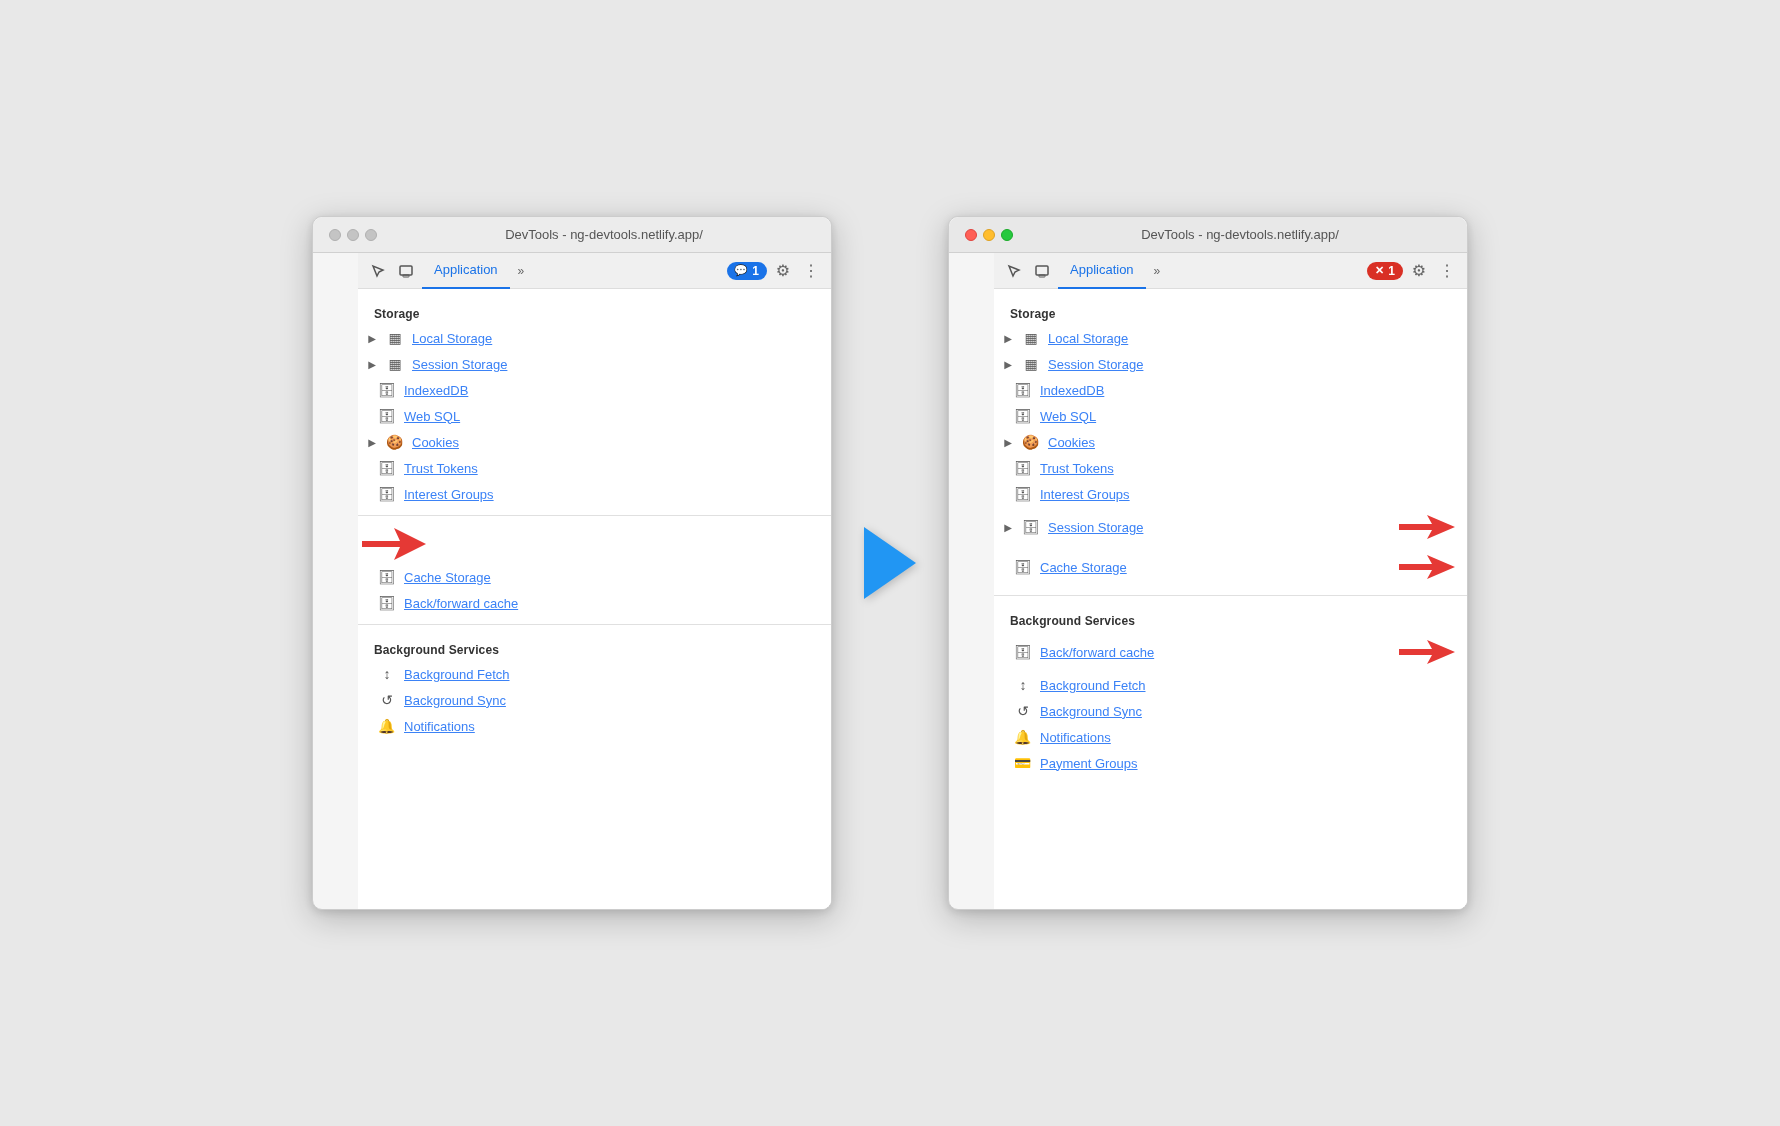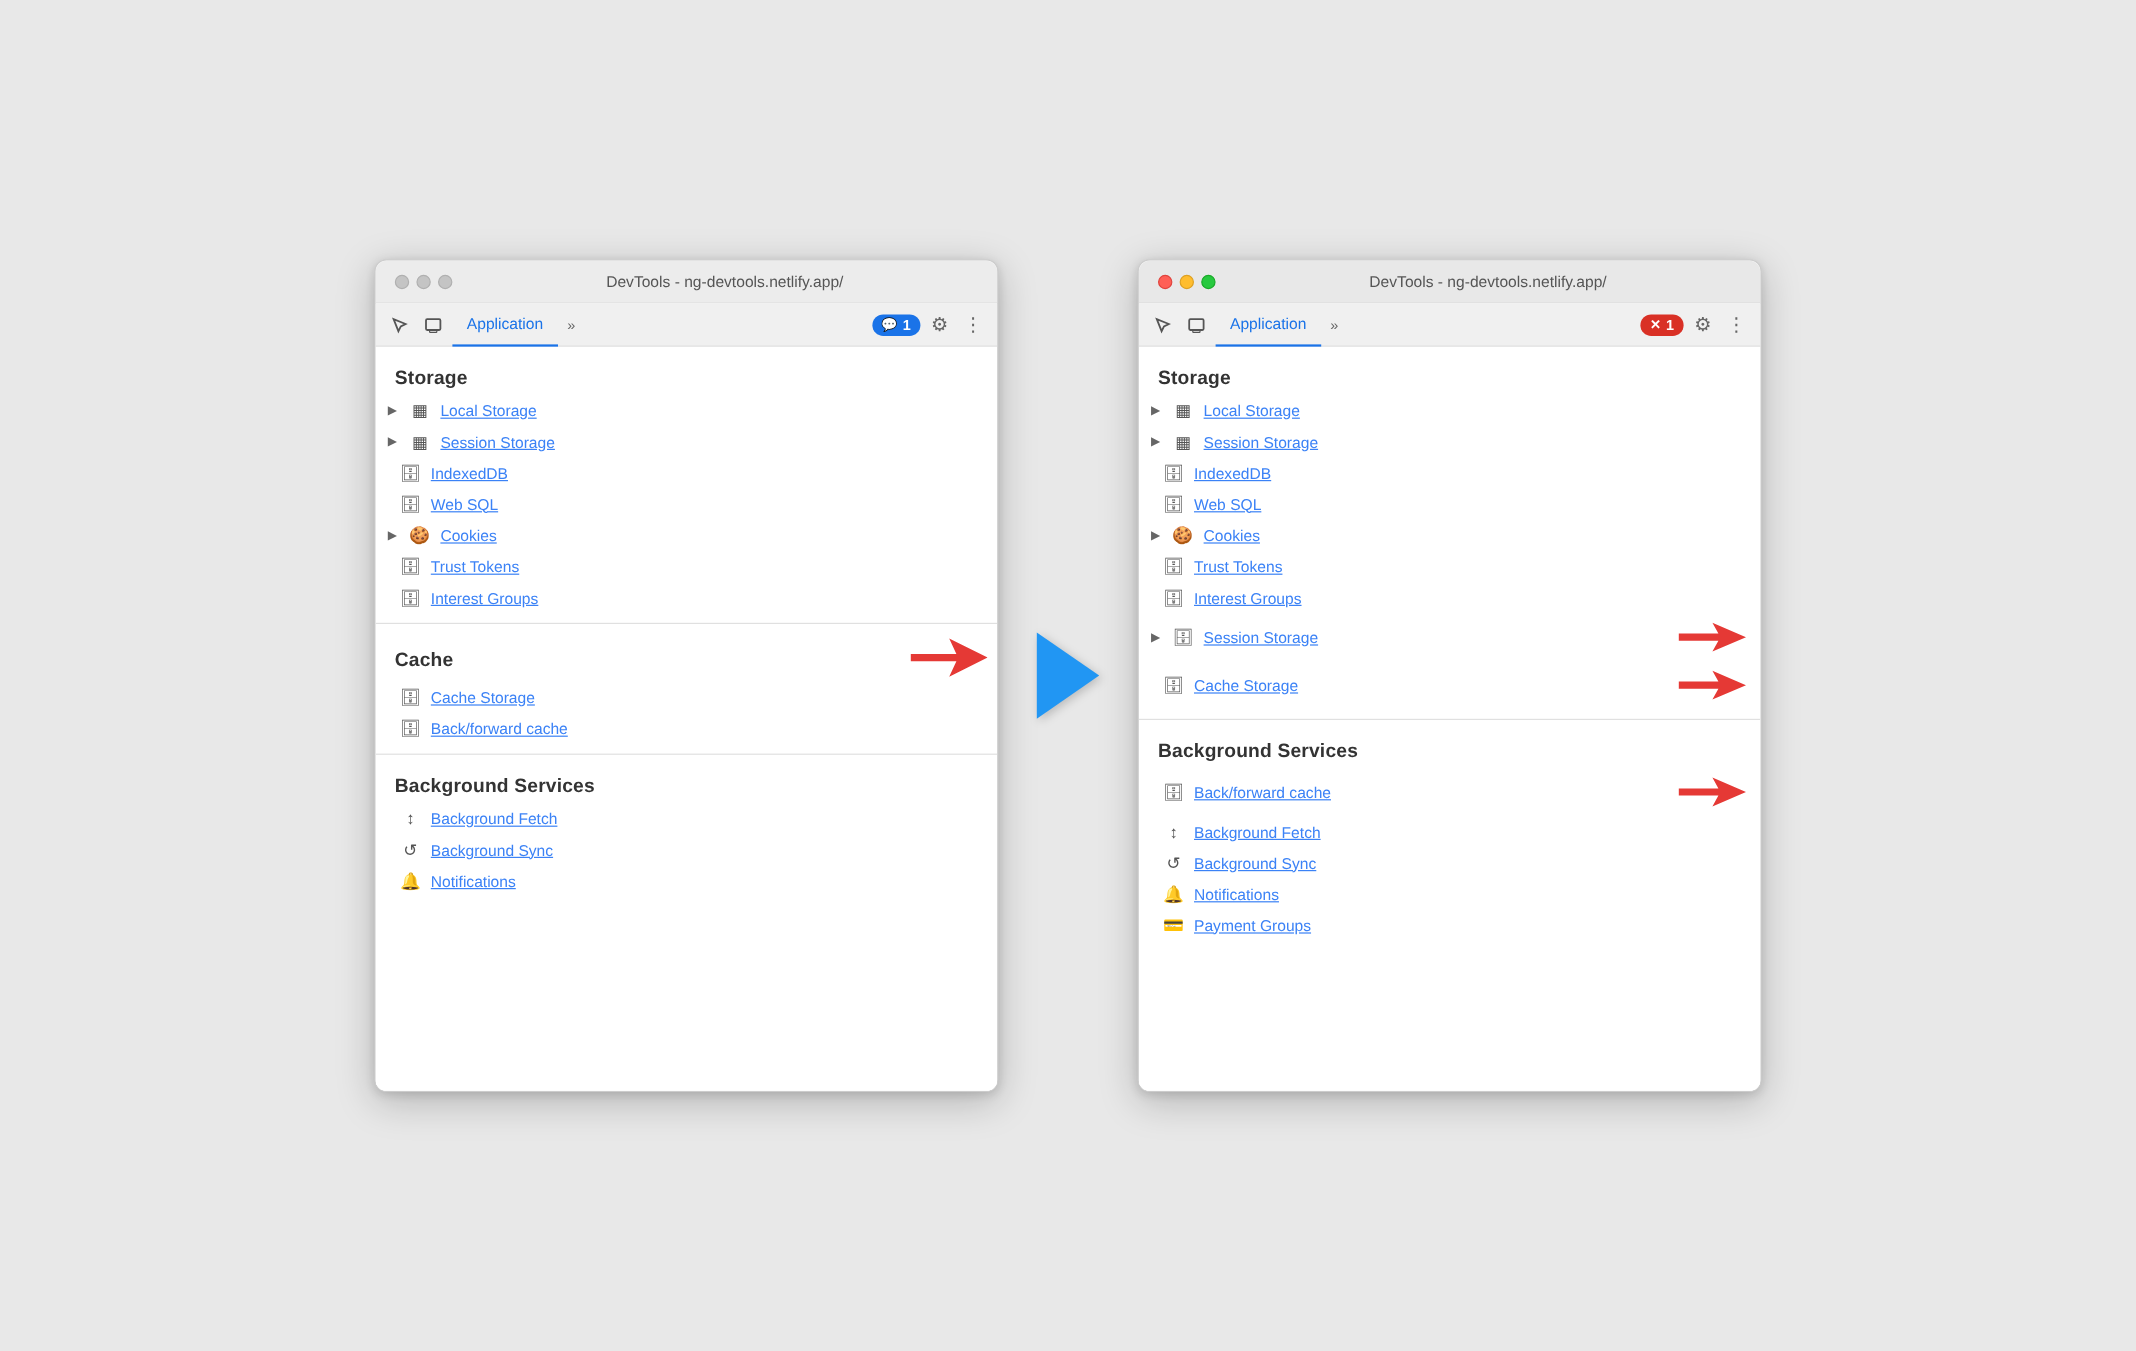--- a/index.html
+++ b/index.html
@@ -59,20 +59,21 @@
       color: #555;
       flex: 1;
       text-align: center;
       font-weight: 500;
     }
     
     .devtools-panel {
       background: #fff;
       display: flex;
       flex-direction: column;
+      margin-left: 45px;
     }
     .devtools-toolbar {
       background: #f0f0f0;
       border-bottom: 1px solid #ddd;
       display: flex;
       align-items: center;
       padding: 0 8px;
       height: 36px;
       gap: 4px;
     }
@@ -145,21 +146,21 @@
       width: 100%;
       background: #fff;
       overflow-y: auto;
       padding: 8px 0;
       position: relative;
     }
     .sidebar::-webkit-scrollbar { width: 6px; }
     .sidebar::-webkit-scrollbar-thumb { background: #ccc; border-radius: 3px; }
     .section-header {
       padding: 10px 16px 4px 16px;
-      font-size: 16px;
+      font-size: 12px;
       font-weight: 600;
       color: #333;
       letter-spacing: 0.01em;
     }
     .section-divider {
       border: none;
       border-top: 1px solid #e0e0e0;
       margin: 8px 0;
     }
     .sidebar-item {
@@ -288,21 +289,20 @@
           </div>
 
           <div class="sidebar-item">
             <span class="item-icon">🗄</span>
             <span class="item-label">Interest Groups</span>
           </div>
 
           <hr class="section-divider">
 
           <div style="display:flex;align-items:center;position:relative;">
-            <div class="section-header" style="flex:1;">Cache</div>
 
             <svg width="68" height="40" viewBox="0 0 68 40" style="margin-right:8px;flex-shrink:0;">
               <polygon points="68,20 36,4 42,17 4,17 4,23 42,23 36,36" fill="#e53935"></polygon>
             </svg>
           </div>
 
           <div class="sidebar-item">
             <span class="item-icon">🗄</span>
             <span class="item-label">Cache Storage</span>
           </div>

